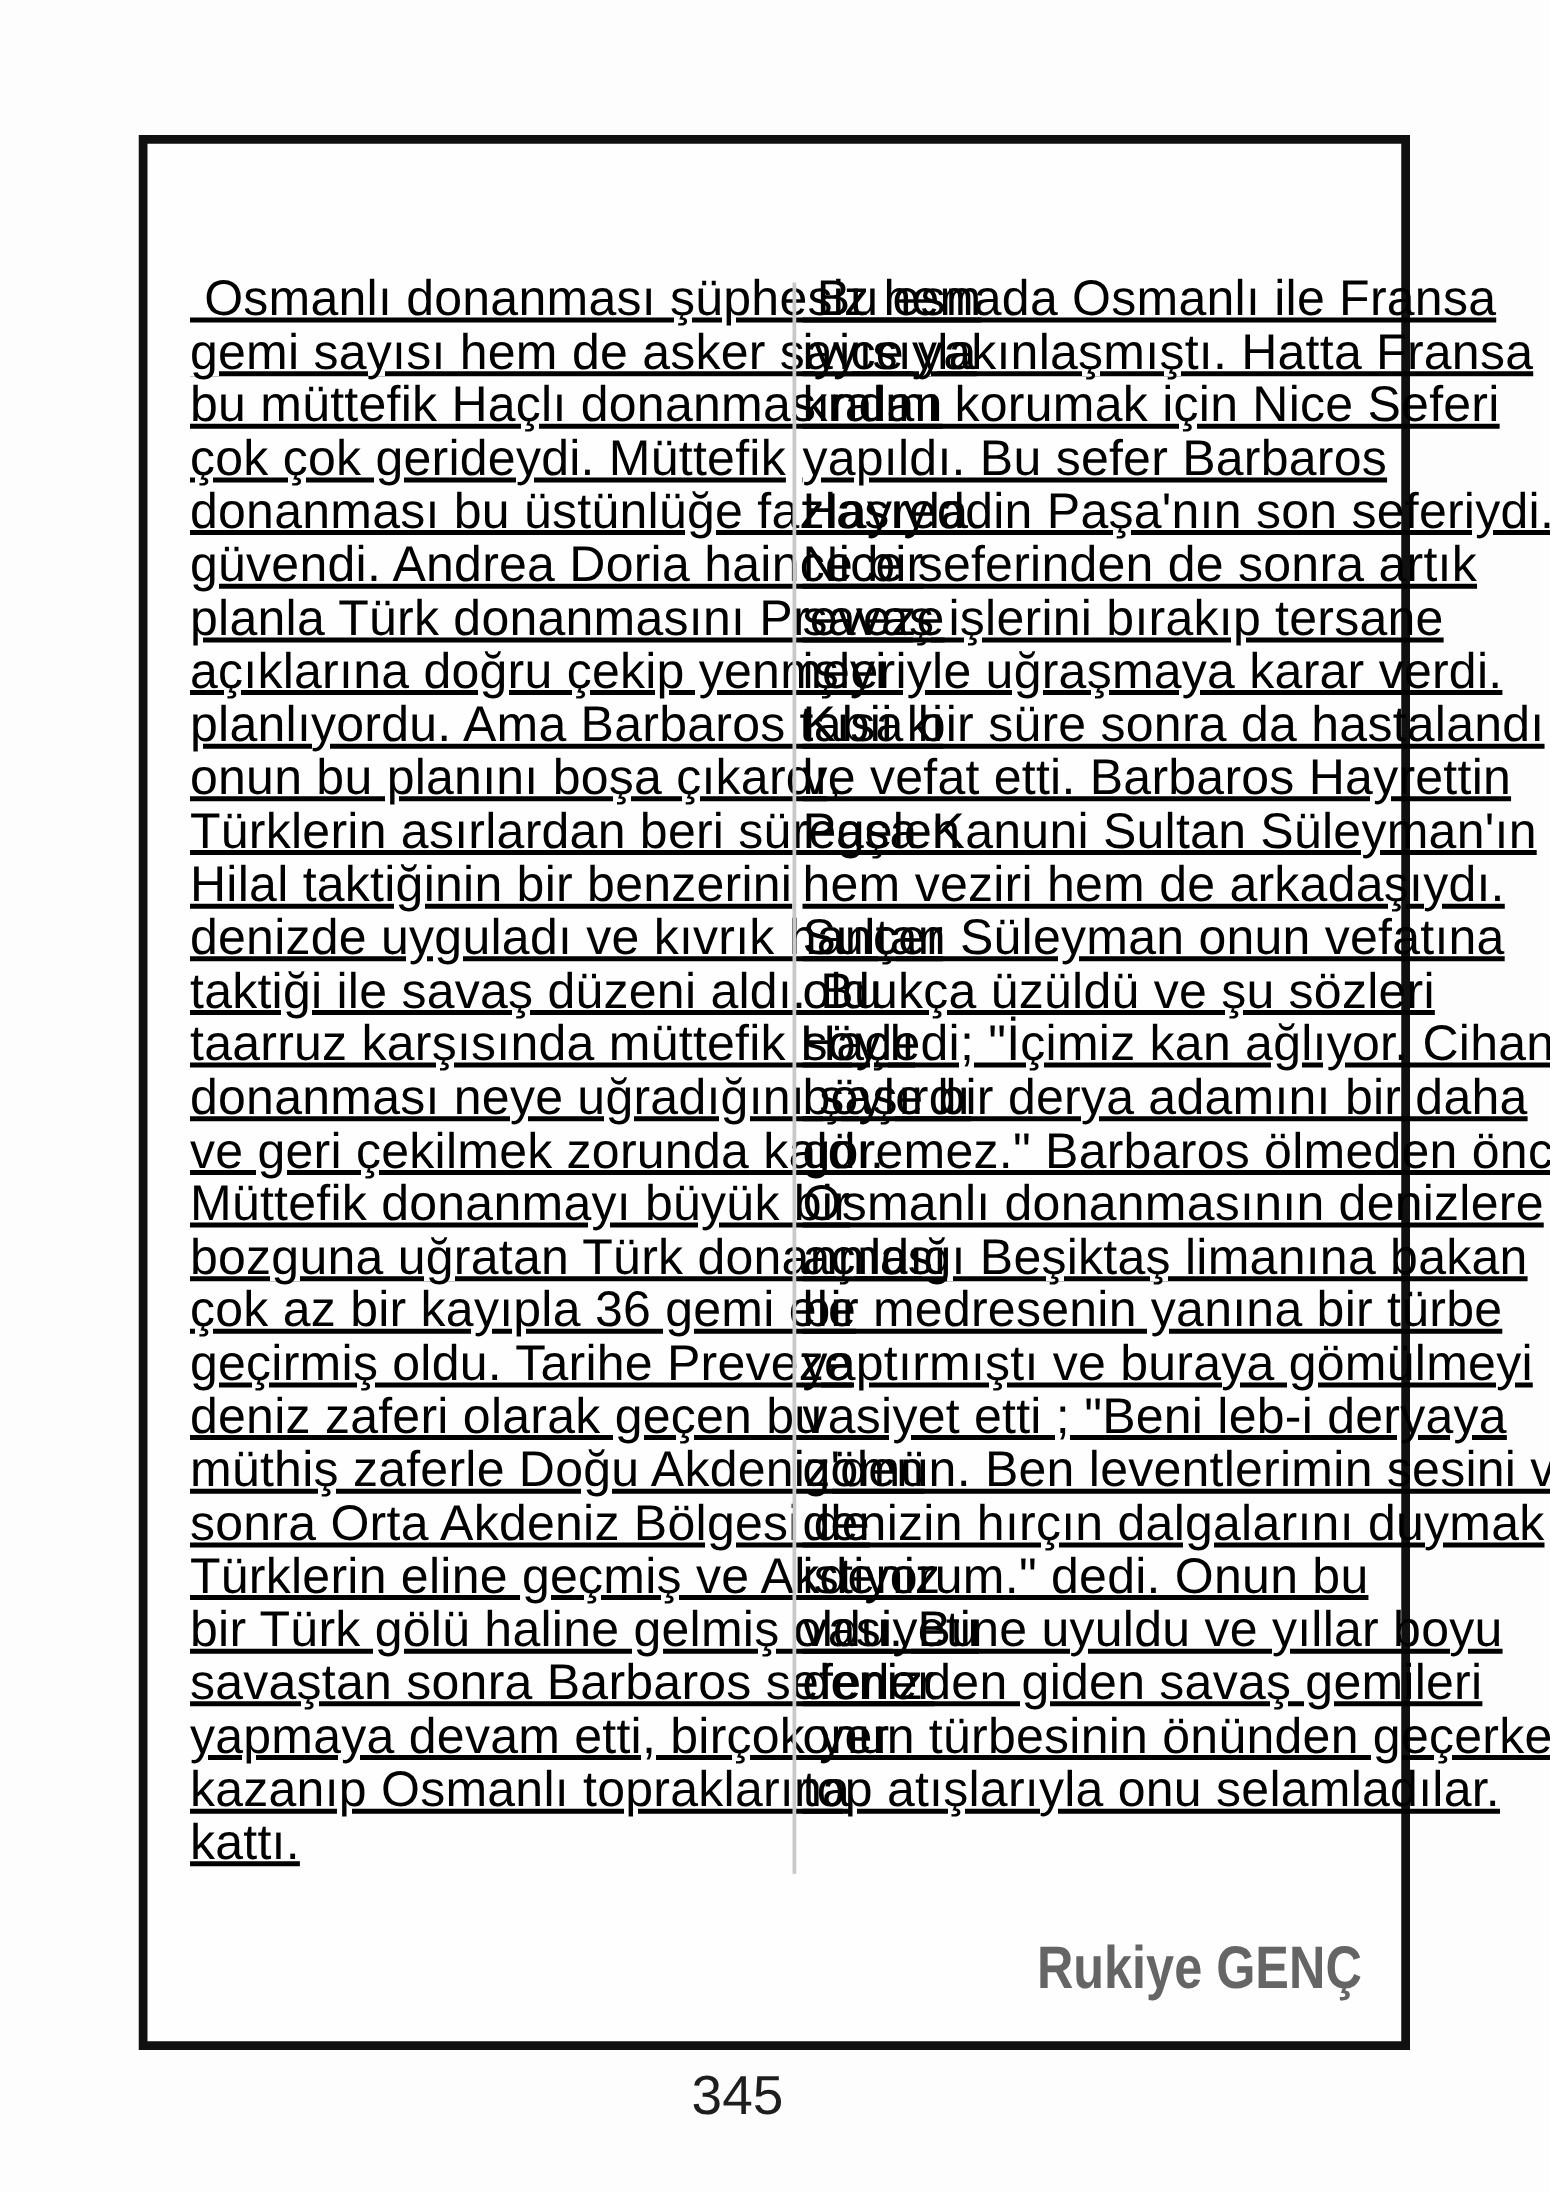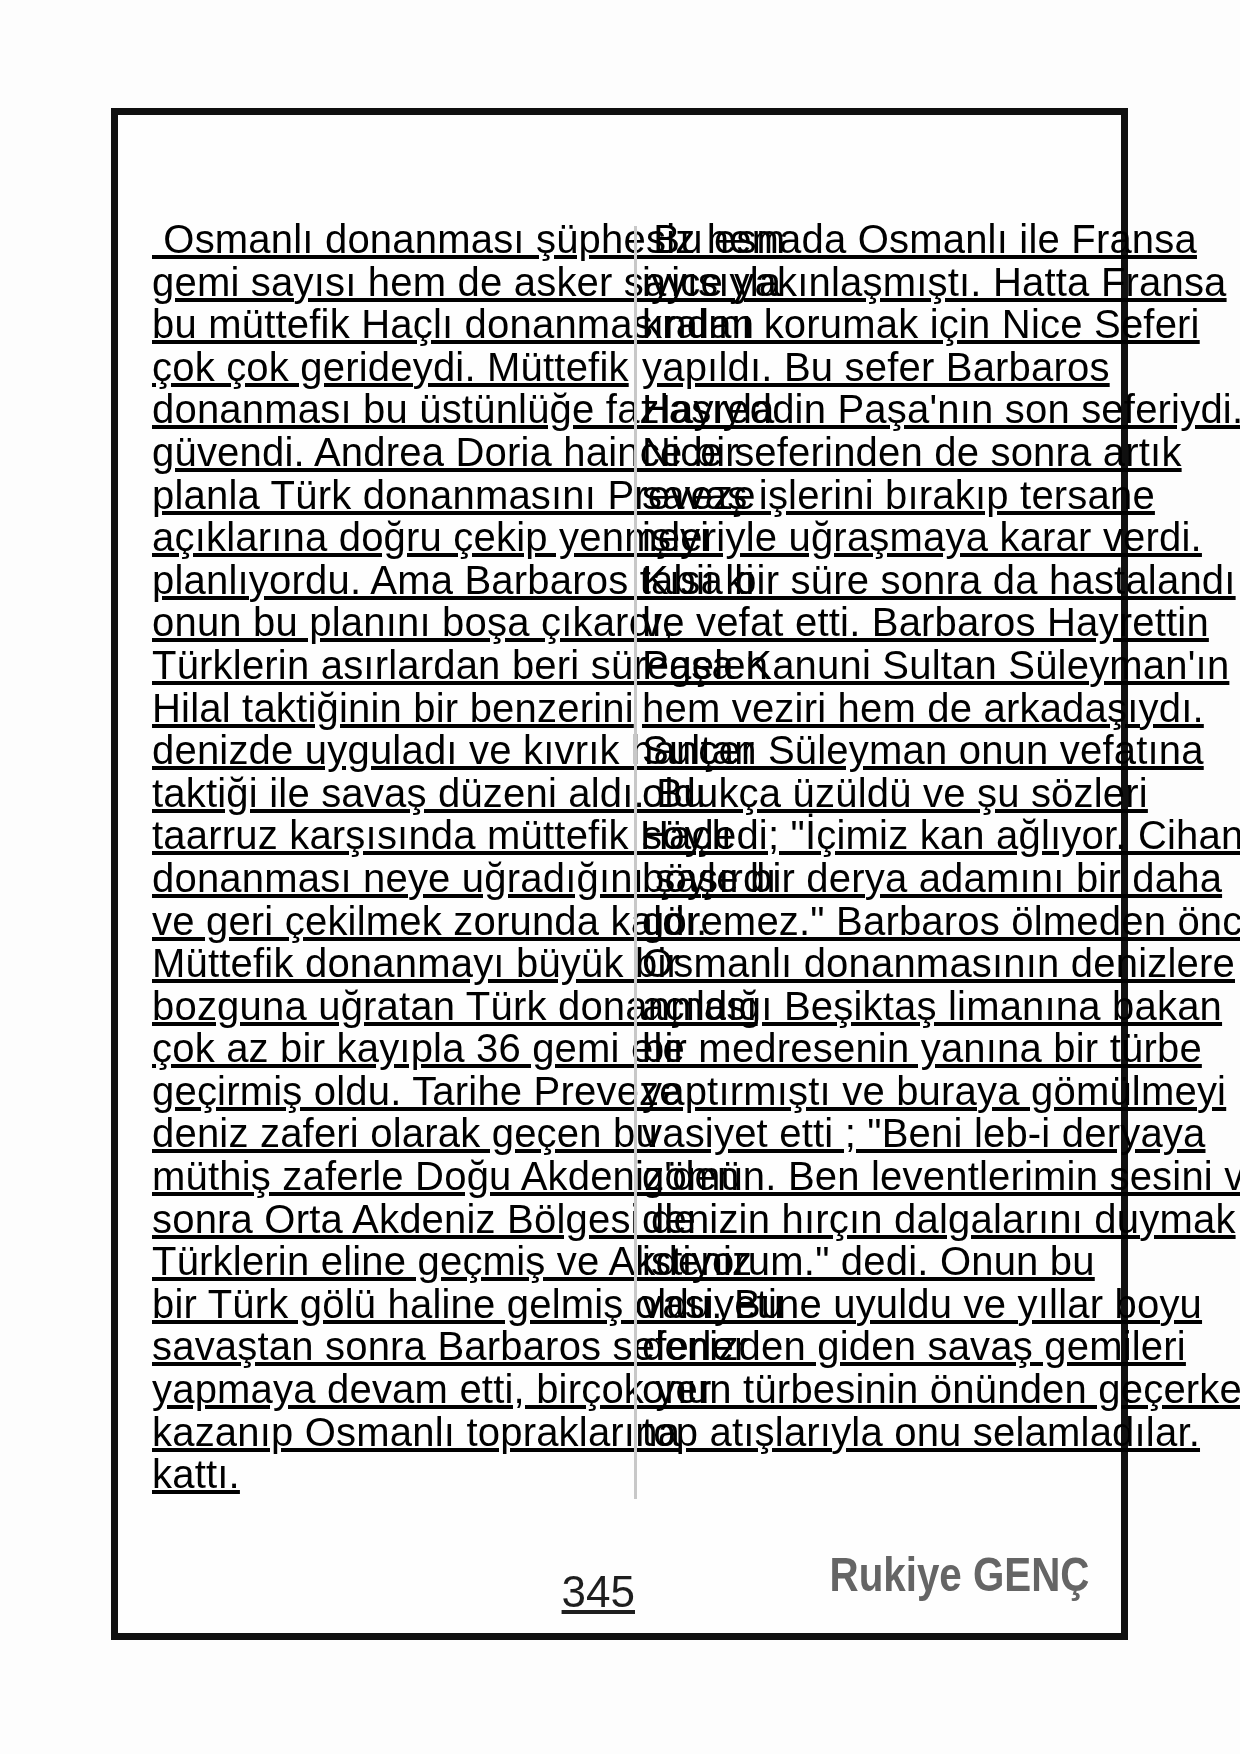--- a/index.html
+++ b/index.html
@@ -60,26 +60,25 @@
     font-weight: 700;
     color: #656565;
     letter-spacing: 0px;
     transform: scaleX(0.84);
     transform-origin: right center;
     white-space: nowrap;
   }
   .page-number {
     position: absolute;
     left: 545px;
-    top: 1567px;
+    top: 1652px;
     width: 90px;
-    text-align: right;
+    text-align: center;
     font-size: 44px;
     color: #1e1e1e;
-    text-decoration: underline;
   }
 </style>
 </head>
 <body>
 
 <div class="page">
   <div class="frame">
     <div class="text-column col-left" style="left: 34px; top: 103px; position: absolute;"> Osmanlı donanması şüphesiz hem
 gemi sayısı hem de asker sayısıyla
 bu müttefik Haçlı donanmasından

